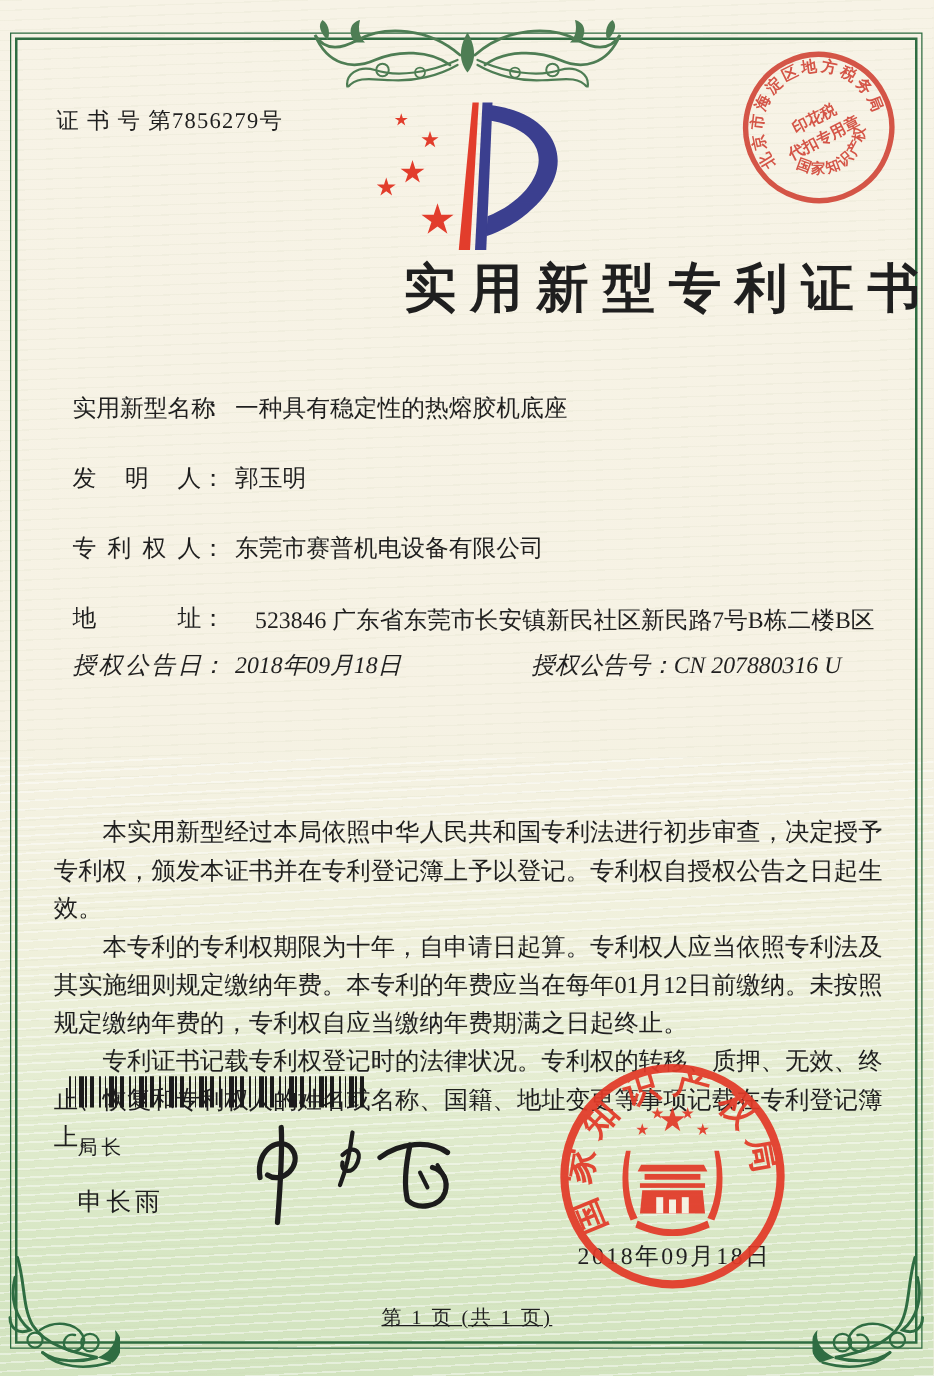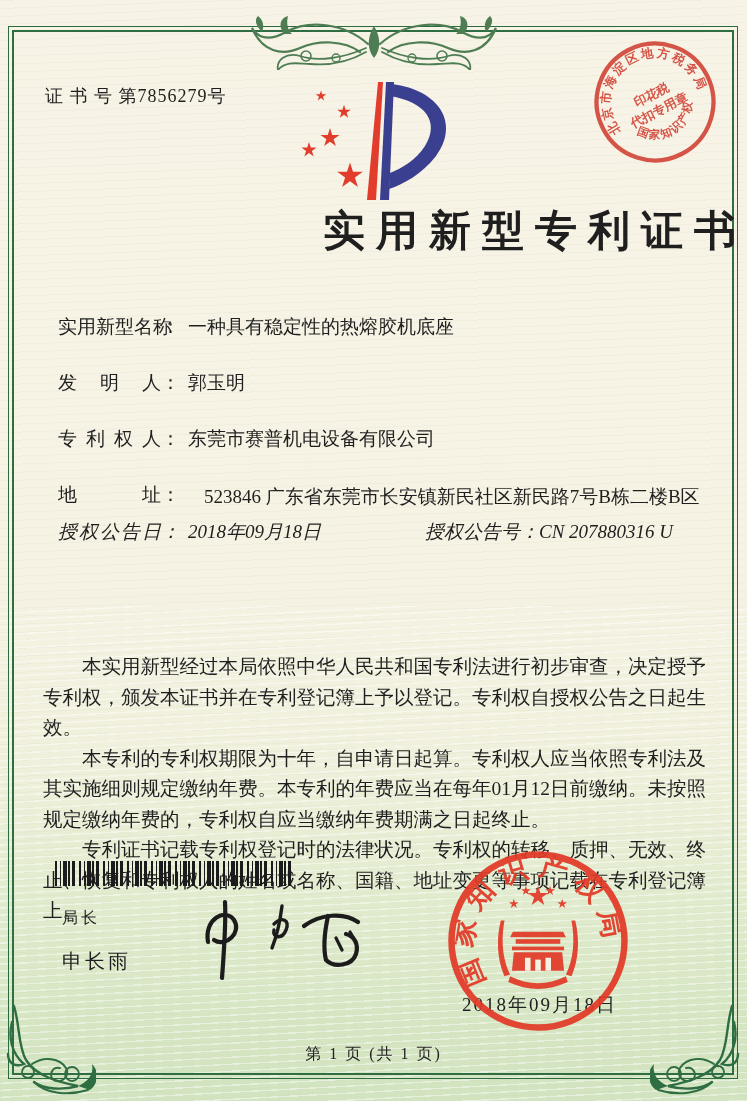--- a/index.html
+++ b/index.html
@@ -59,21 +59,21 @@
     left:55px;top:861px;width:237px;height:25px;
     background:repeating-linear-gradient(90deg,
       #1b1b1b 0 2px,transparent 2px 5px,
       #1b1b1b 5px 6px,transparent 6px 8px,
       #1b1b1b 8px 12px,transparent 12px 13px,
       #1b1b1b 13px 15px,transparent 15px 17px,
       #1b1b1b 17px 20px,transparent 20px 24px);
   }
   .signer-title{left:62px;top:908px;font-size:16px;letter-spacing:3px;}
   .signer-name{left:62px;top:948px;font-size:20px;letter-spacing:3px;}
-  .footer{left:0;right:0;top:1044px;text-align:center;font-size:16px;letter-spacing:2px;}
+  .footer{left:0;right:0;top:1044px;text-align:center;font-size:16px;letter-spacing:2px;text-decoration:underline;}
   .seal-date{
     left:462px;top:992px;font-size:19px;letter-spacing:2px;z-index:3;
   }
   svg{display:block;}
   .seal-svg{left:445px;top:848px;z-index:4;opacity:.93;}
   .stamp-svg{left:588px;top:35px;z-index:4;opacity:.85;}
   .logo-svg{left:288px;top:76px;}
   .sig-svg{left:192px;top:890px;}
   .orn-top{left:248px;top:8px;}
   .orn-bl{left:4px;top:1002px;}

